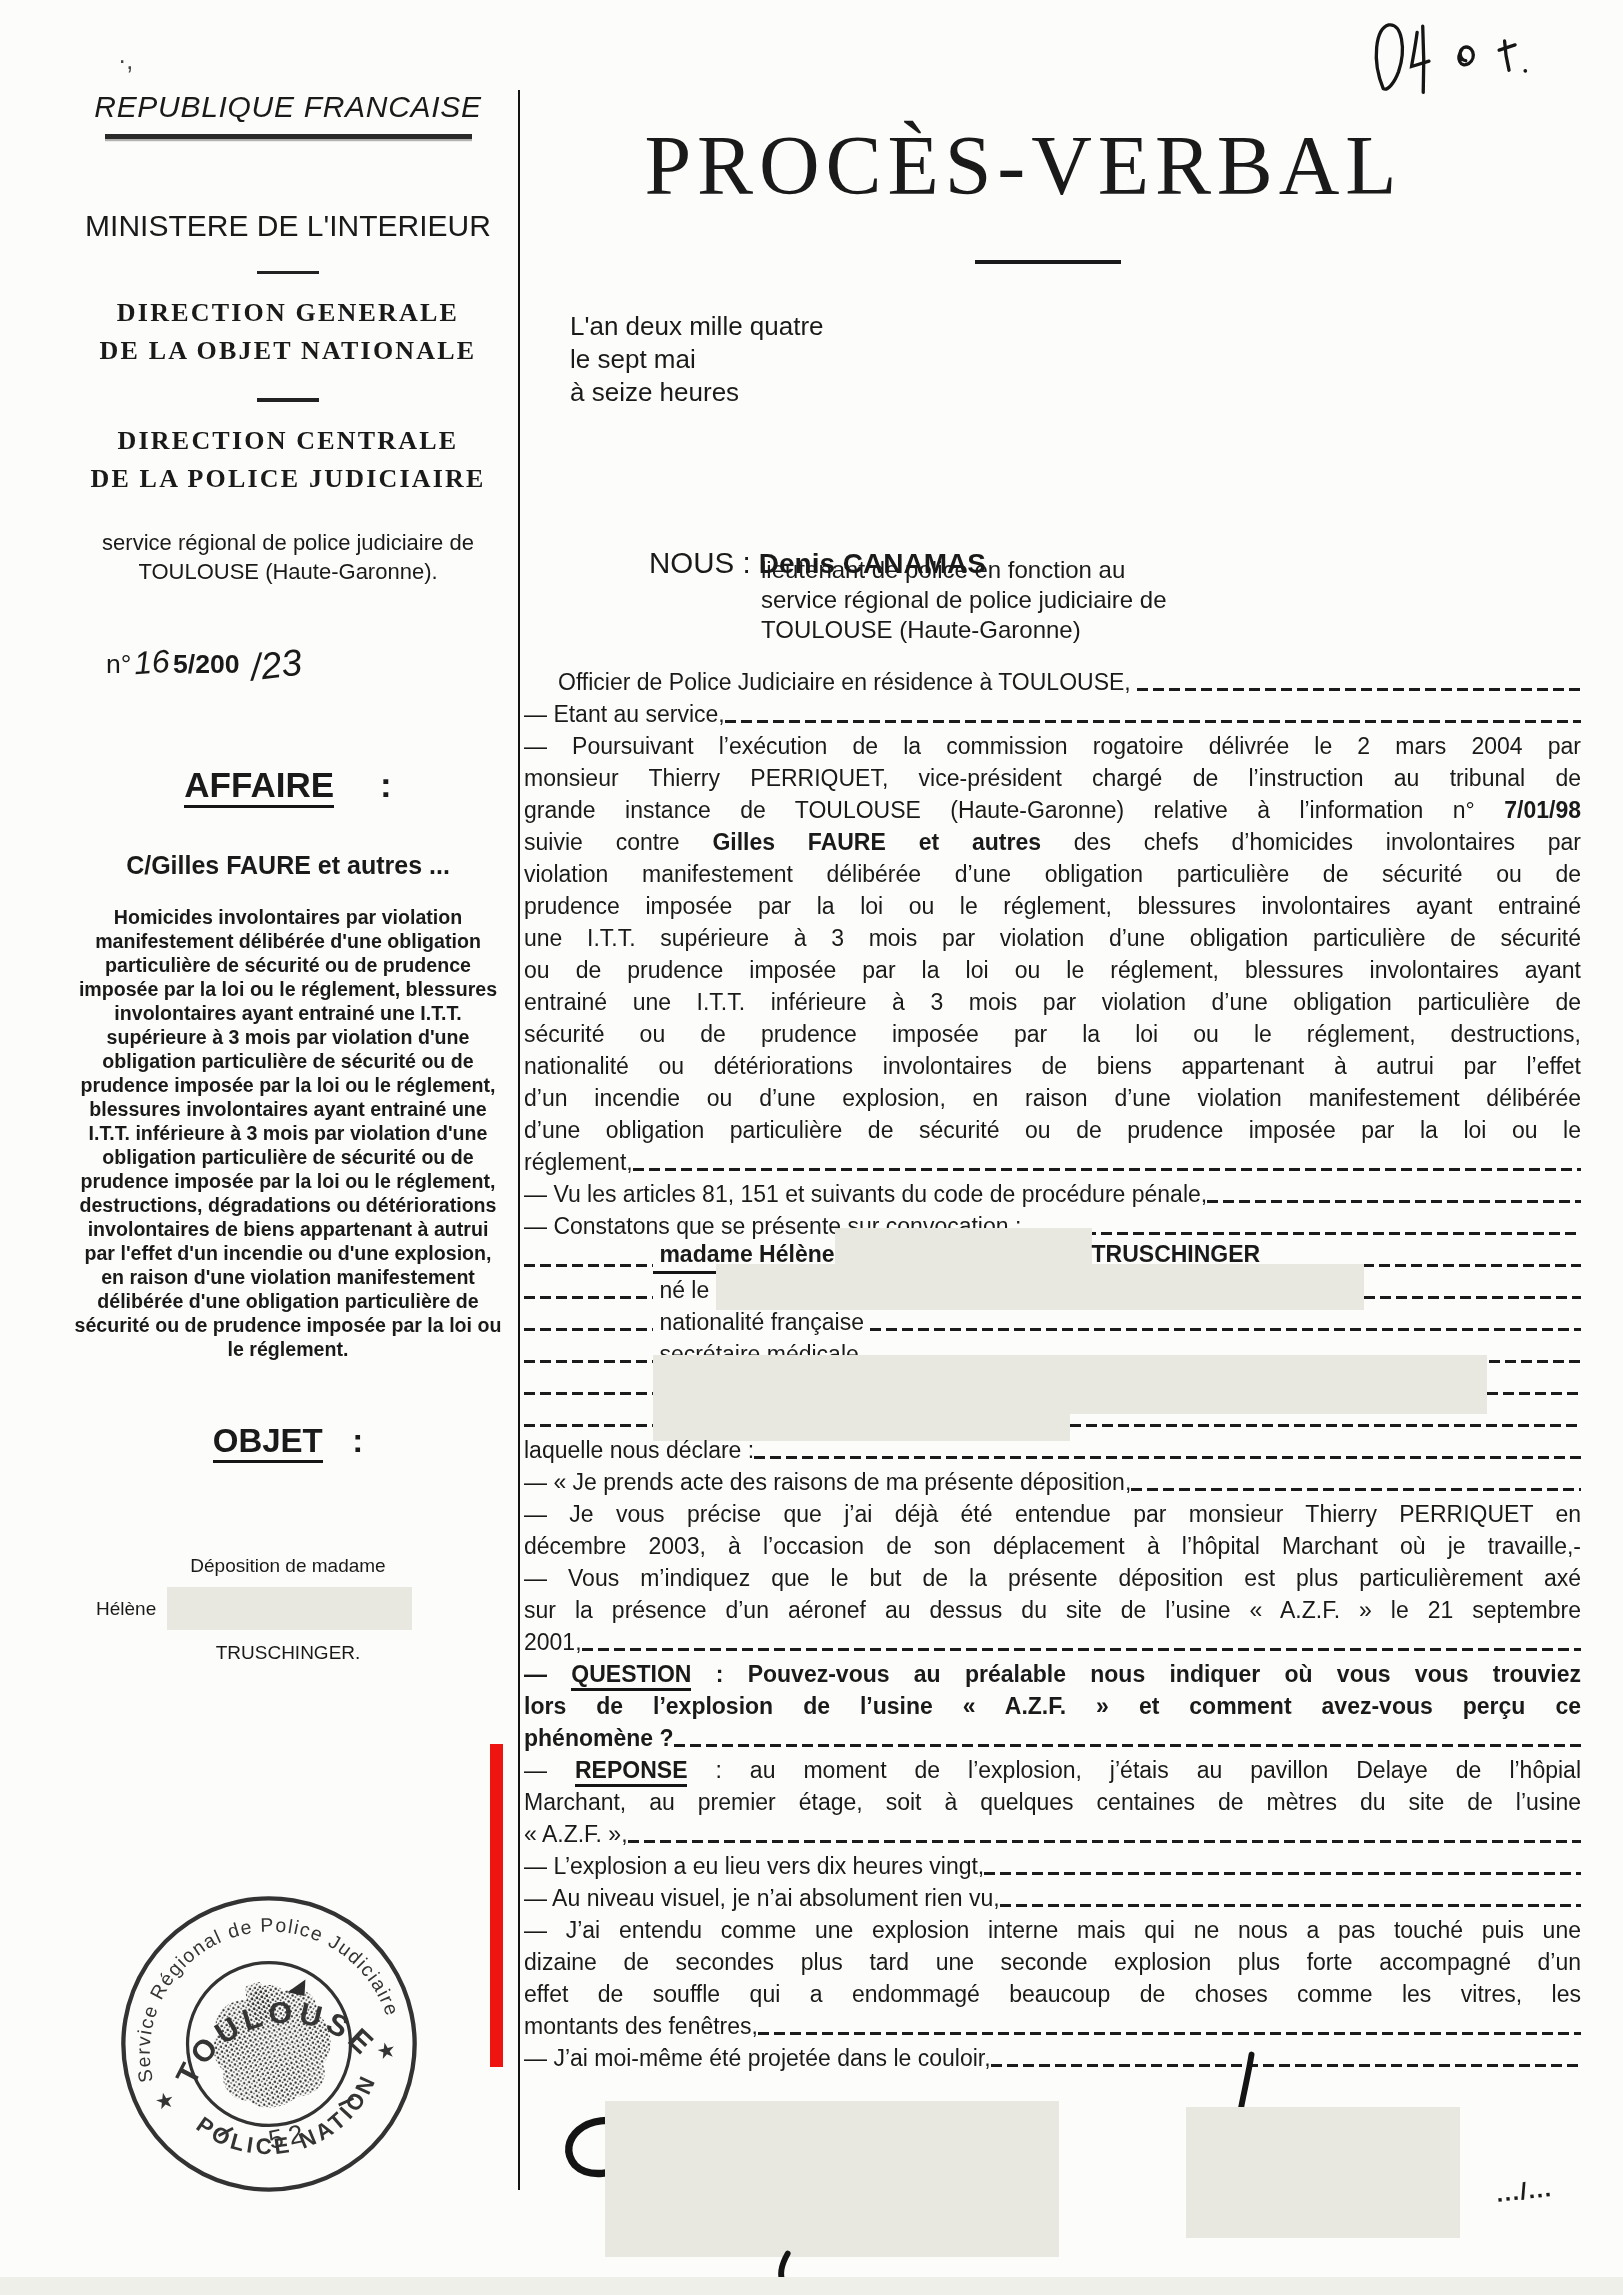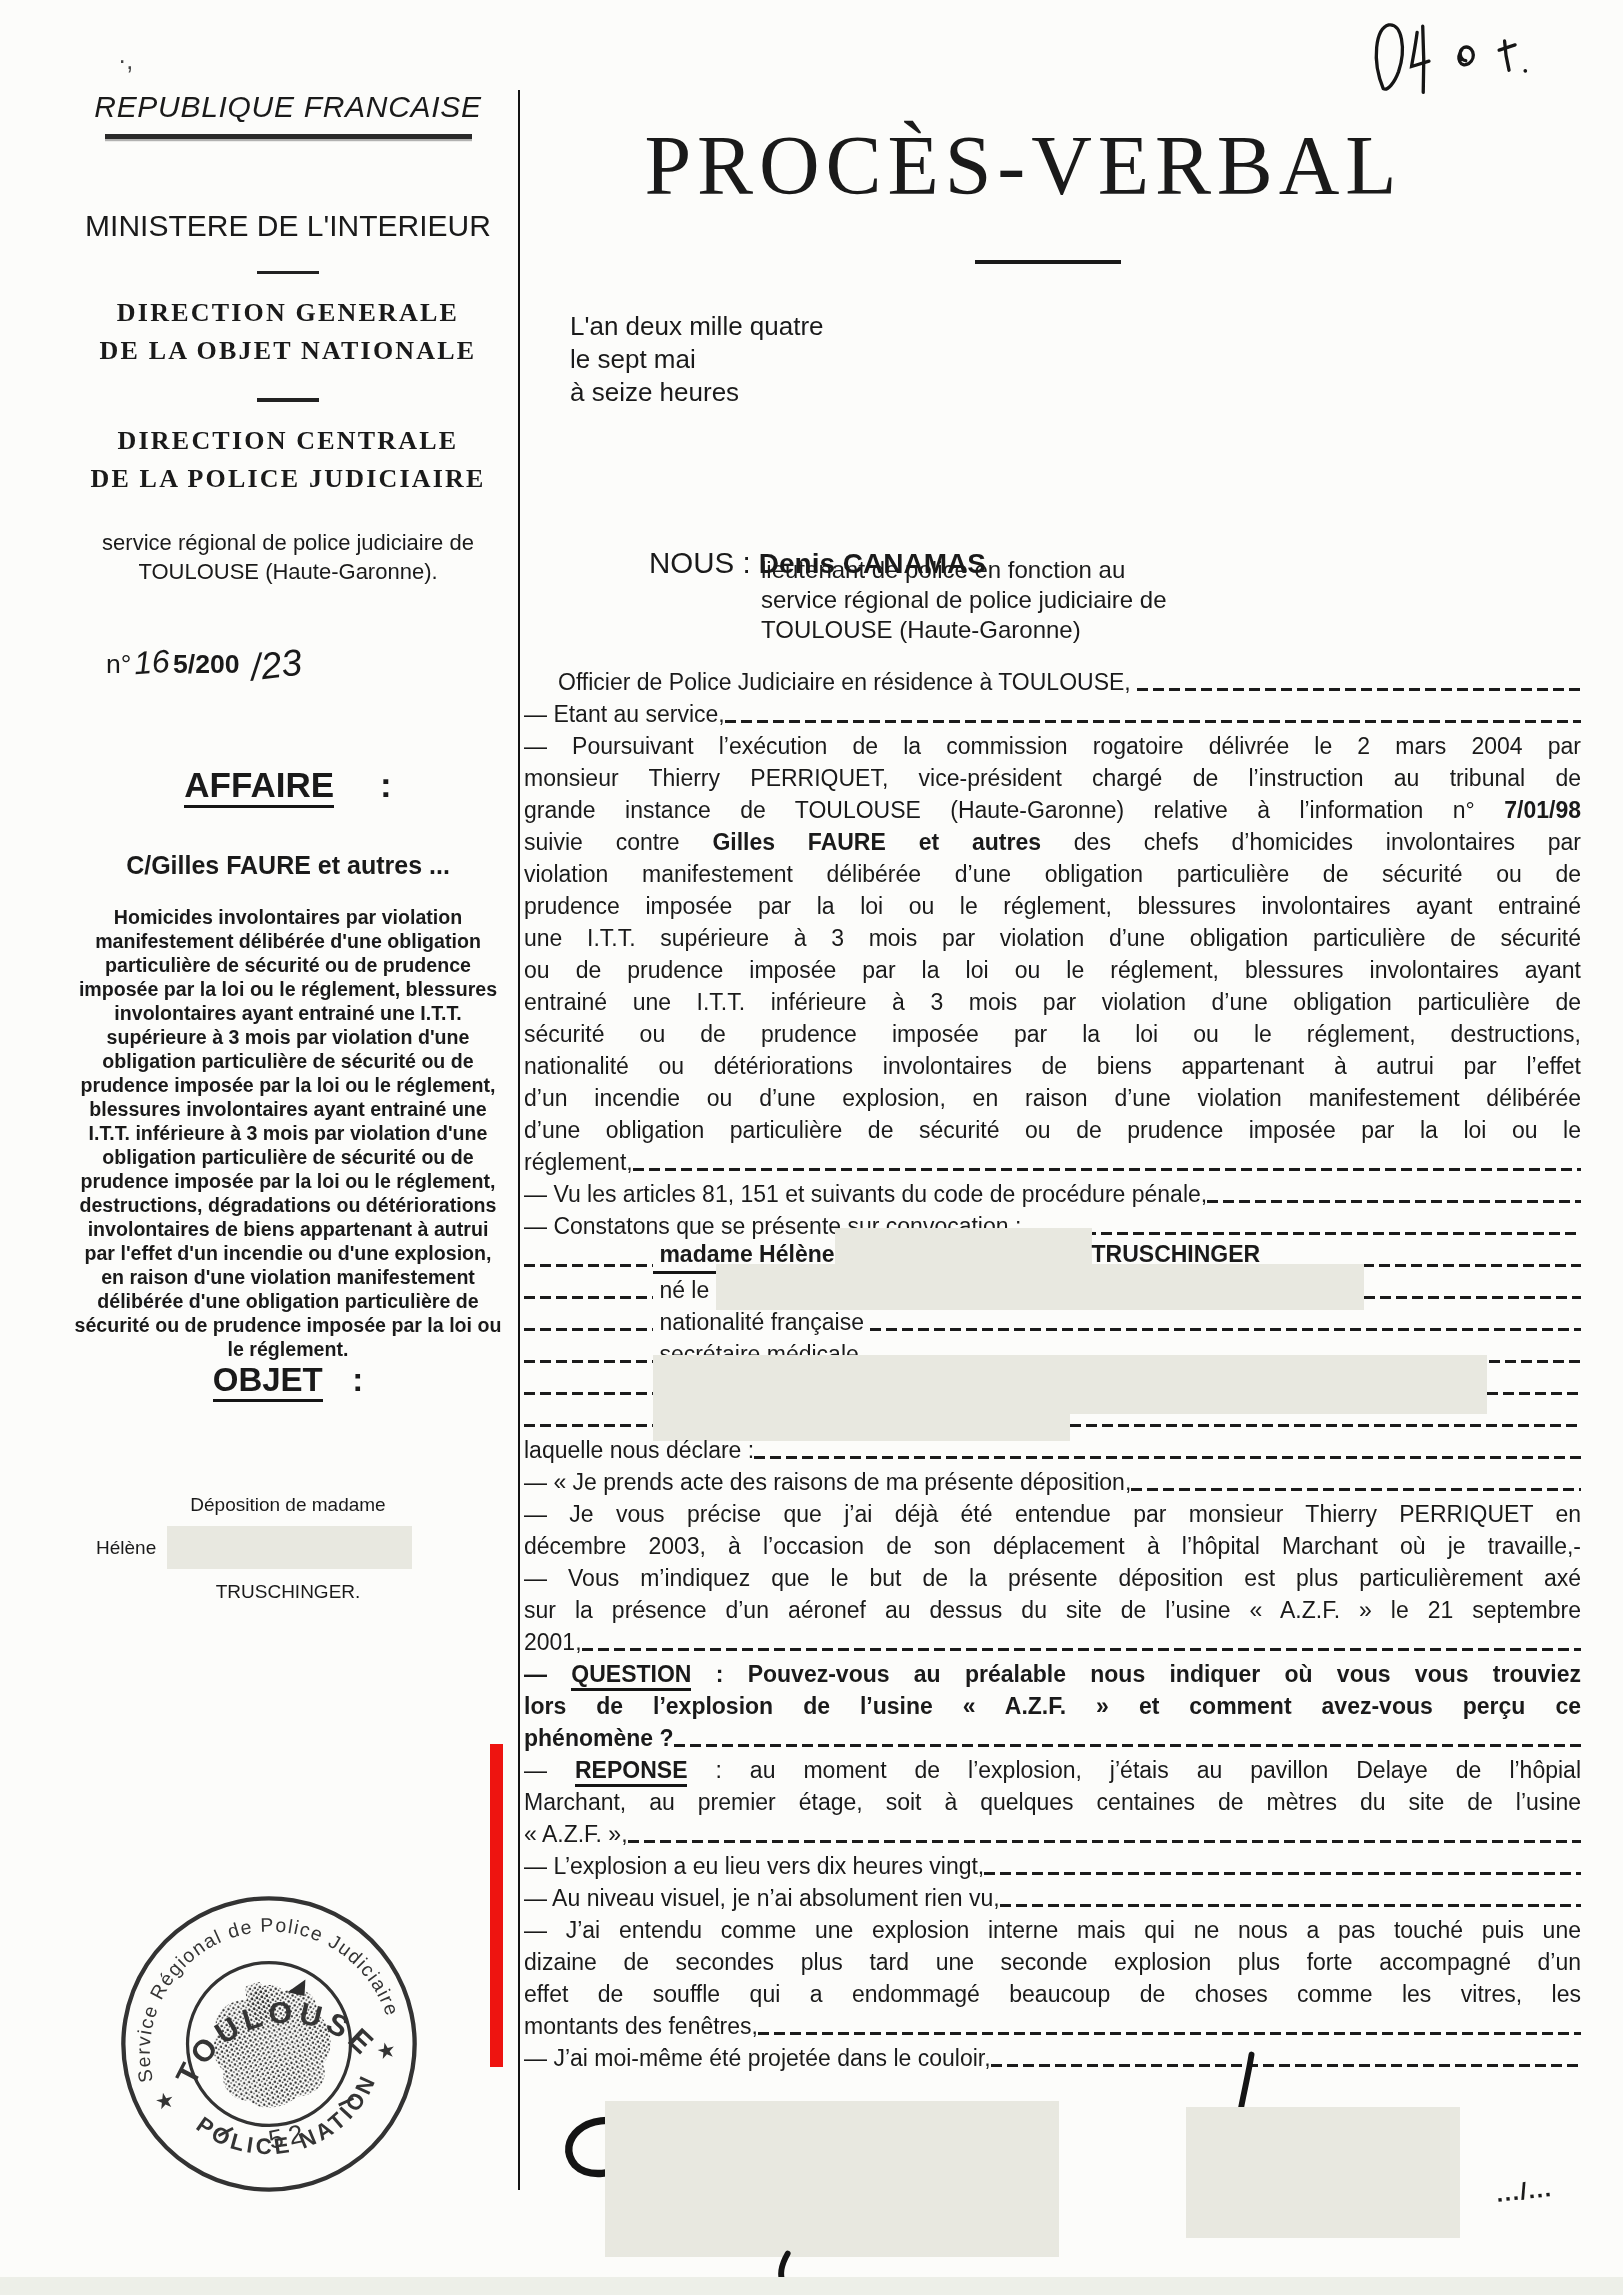--- a/index.html
+++ b/index.html
@@ -18,21 +18,21 @@
   .dirhead{font-family:"Liberation Serif",serif;font-weight:bold;font-size:26px;letter-spacing:2.2px;line-height:38px;margin-top:20px;}
   .svc{font-size:22px;line-height:29.5px;margin-top:29.5px;}
   .caseno{margin-top:53px;text-align:left;padding-left:41px;font-size:26.6px;}
   .caseno .hw{display:inline-block;font-style:italic;font-size:32px;transform:rotate(-4deg);margin:0 3px;}
   .caseno .hw2{display:inline-block;font-style:italic;font-size:37px;transform:rotate(-7deg) translateY(4.4px);margin-left:10.3px;}
   .aff{margin-top:83px;font-size:35px;font-weight:bold;}
   .aff .u{border-bottom-width:3.7px;}
   .aff .colon{margin-left:46px;}
   .against{margin-top:46px;font-size:25px;font-weight:bold;}
   .charges{margin:25px auto 0;width:434px;font-size:19.6px;font-weight:bold;line-height:24px;text-align:center;}
-  .objet{font-size:33px;font-weight:bold;}
+  .objet{margin-top:61px;font-size:33px;font-weight:bold;}
   .objet .colon{margin-left:29.5px;}
   .depo{margin-top:84px;font-size:19px;font-weight:normal;line-height:43px;}
   .depo .l2{text-align:left;padding-left:31px;}
   .rd-inline{display:inline-block;width:245px;height:43px;background:#e8e8e0;vertical-align:middle;margin-left:10.3px;position:relative;top:-1.5px;}
   
   #stamp{position:absolute;left:114px;top:1889px;width:310px;height:310px;transform:rotate(-12deg);opacity:.92;}
   
   #divider{position:absolute;left:518px;top:90px;width:2.2px;height:2100px;background:#141414;}
   #title{position:absolute;left:495px;top:117px;width:1057px;text-align:center;
          font-family:"Liberation Serif",serif;font-size:84px;letter-spacing:5.9px;white-space:nowrap;}

